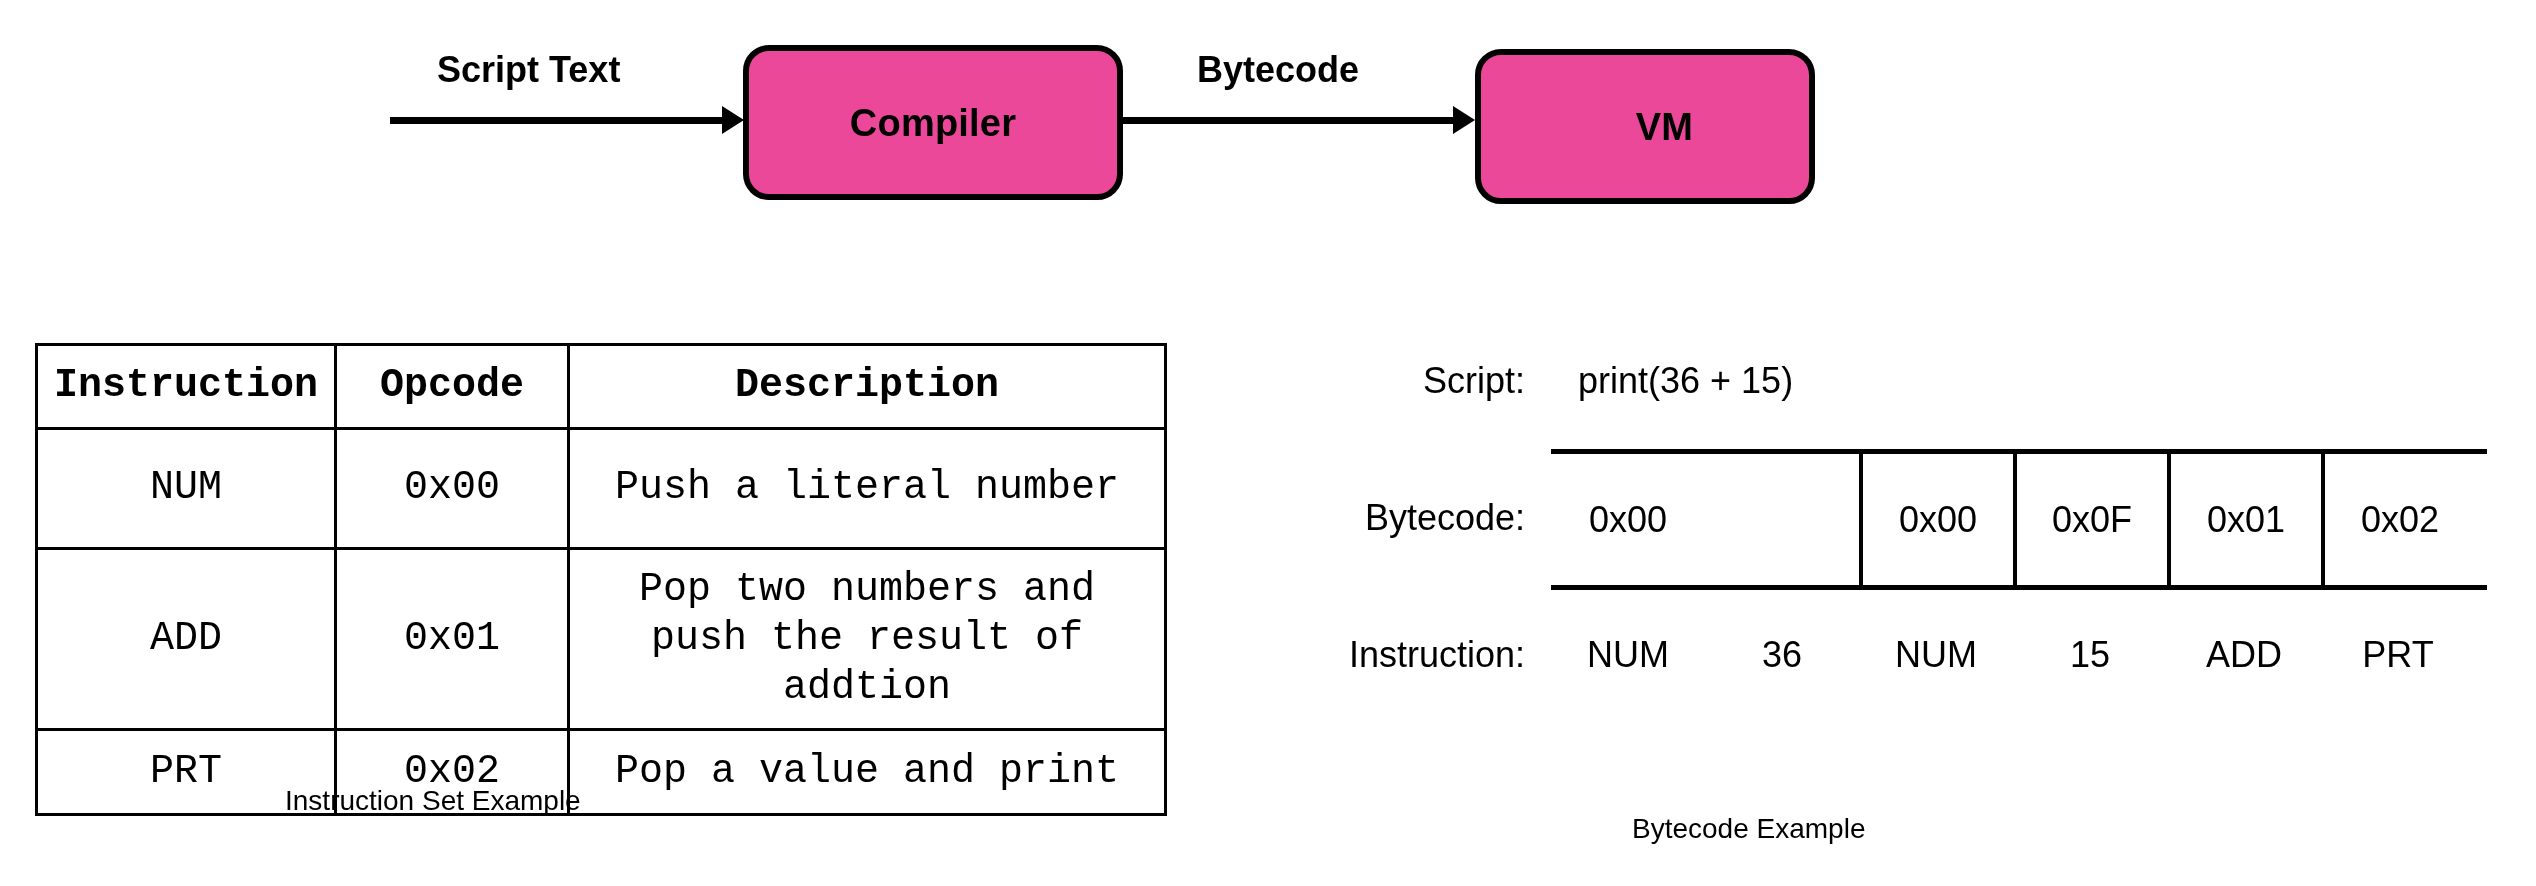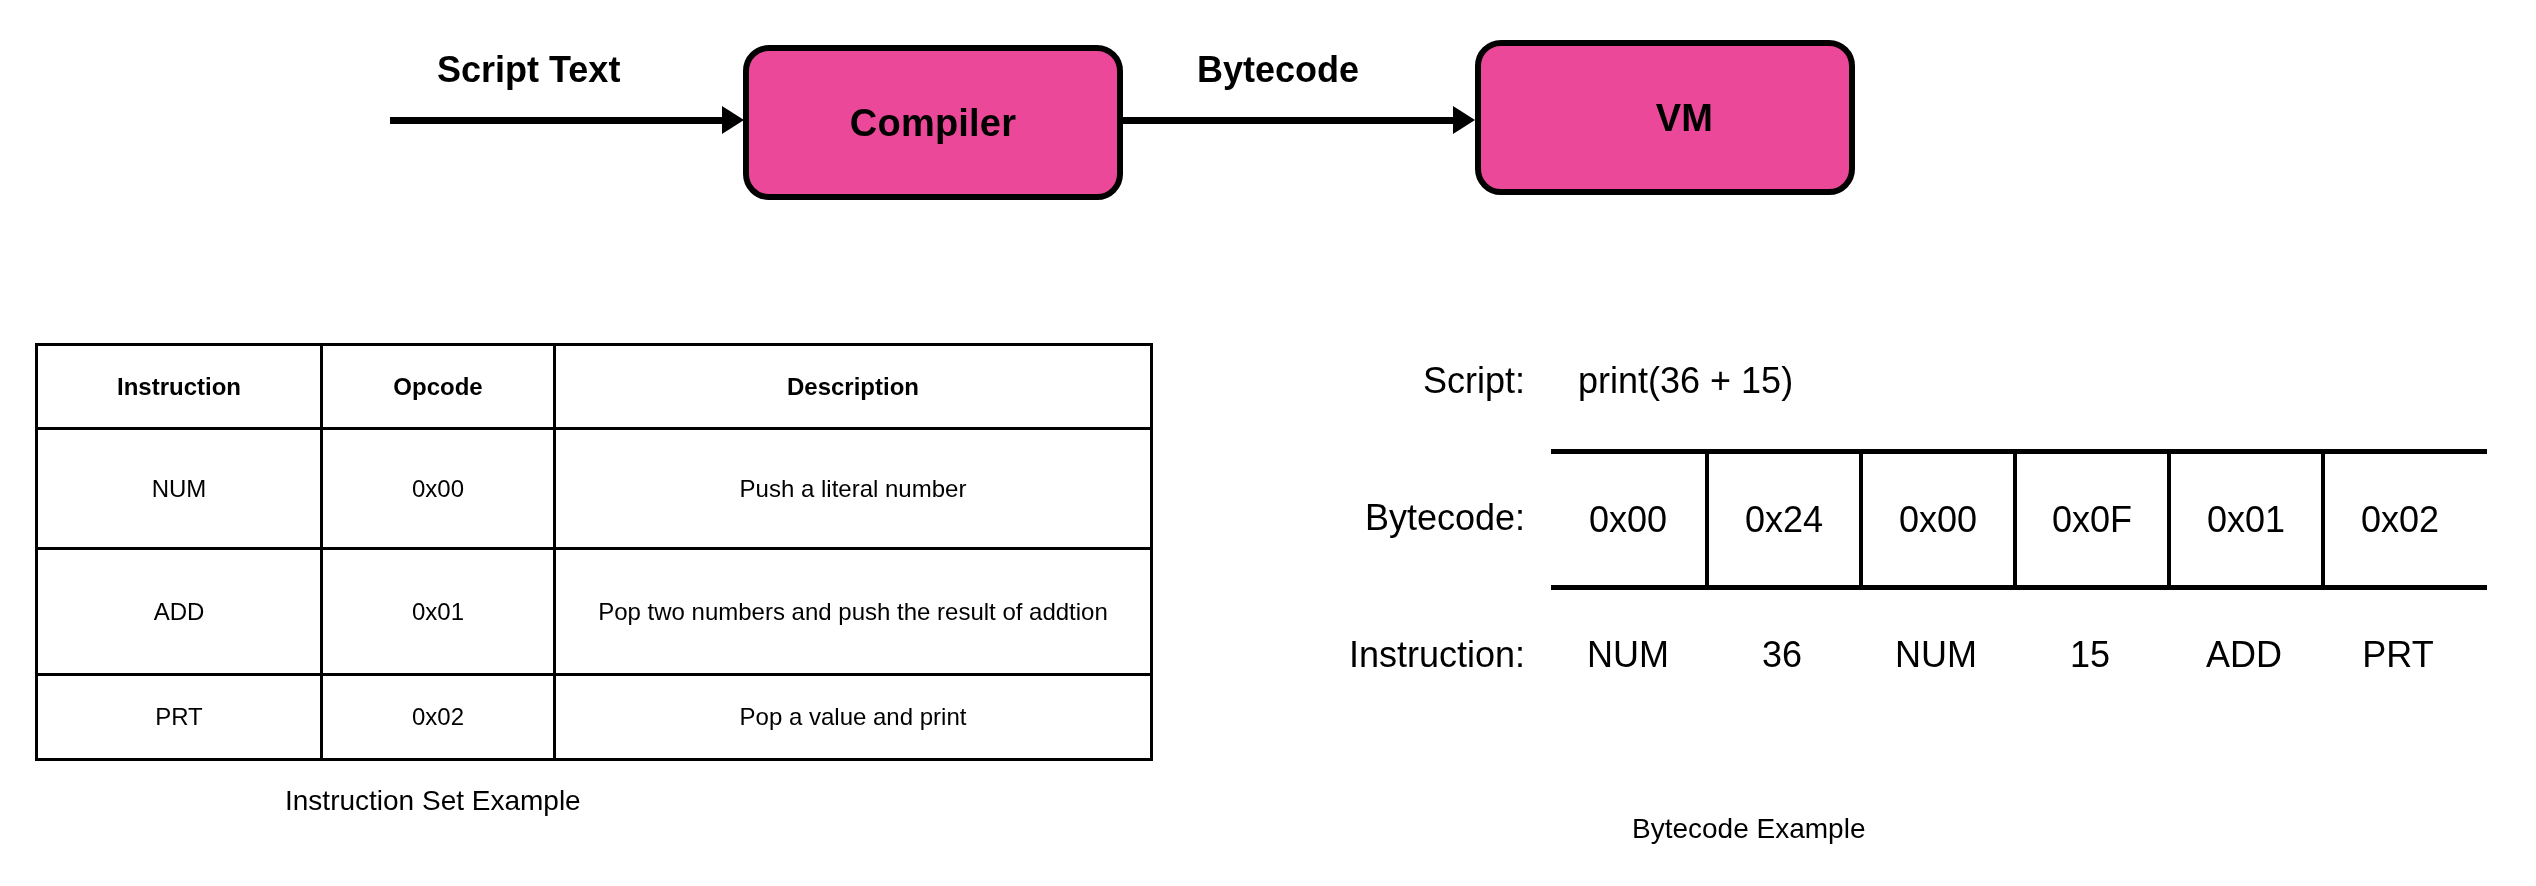--- a/index.html
+++ b/index.html
@@ -30,21 +30,21 @@
     box-sizing: border-box;
   }
   .flow-box-label {
     font-size: 38px;
     font-weight: bold;
     letter-spacing: .2px;
     line-height: 1;
   }
 
   #box-compiler { left: 743px; top: 45px; width: 380px; height: 155px; }
-  #box-vm       { left: 1475px; top: 40px; width: 380px; height: 155px; padding-left: 39px; }
+  #box-vm       { left: 1475px; top: 49px; width: 340px; height: 155px; padding-left: 39px; }
 
   .flow-arrow-line {
     position: absolute;
     height: 7px;
     background: #000;
   }
   .flow-arrow-head {
     position: absolute;
     width: 0; height: 0;
     border-top: 14px solid transparent;
@@ -74,25 +74,26 @@
 
   table.iset {
     border-collapse: collapse;
     table-layout: fixed;
     background: #fff;
   }
   table.iset td, table.iset th {
     border: 3px solid #000;
     text-align: center;
     vertical-align: middle;
-    font-size: 24px;
+    font-size: 40px;
     font-weight: normal;
     padding: 16px;
     line-height: 1.22;
     box-sizing: border-box;
+    font-family: Liberation Mono, monospace;
   }
   table.iset th { font-weight: bold; height: 84px; }
   table.iset .c-instr { width: 285px; }
   table.iset .c-op    { width: 233px; }
   table.iset .c-desc  { width: 597px; }
   table.iset tr.r0 td { height: 120px; }
   table.iset tr.r1 td { height: 126px; }
   table.iset tr.r2 td { height: 85px; }
 
   .caption {
@@ -213,21 +214,20 @@
 <div id="bytecode-example-section">
 
   <div class="bc-label" id="label-script">Script:</div>
   <div id="script-value">print(36 + 15)</div>
 
   <div class="bc-label" id="label-bytecode">Bytecode:</div>
 
   <div id="bytecode-strip">
     <div id="bc-rule-top"></div>
     <div class="bc-cell" style="left:0px">0x00</div>
-    <div class="bc-cell" style="left:154px">0x24</div>
     <div class="bc-cell" style="left:308px">0x00</div>
     <div class="bc-cell" style="left:462px">0x0F</div>
     <div class="bc-cell" style="left:616px">0x01</div>
     <div class="bc-cell" style="left:770px">0x02</div>
     <div id="bc-rule-bottom"></div>
   </div>
 
   <div class="bc-label" id="label-instruction">Instruction:</div>
 
   <div id="instruction-row">

